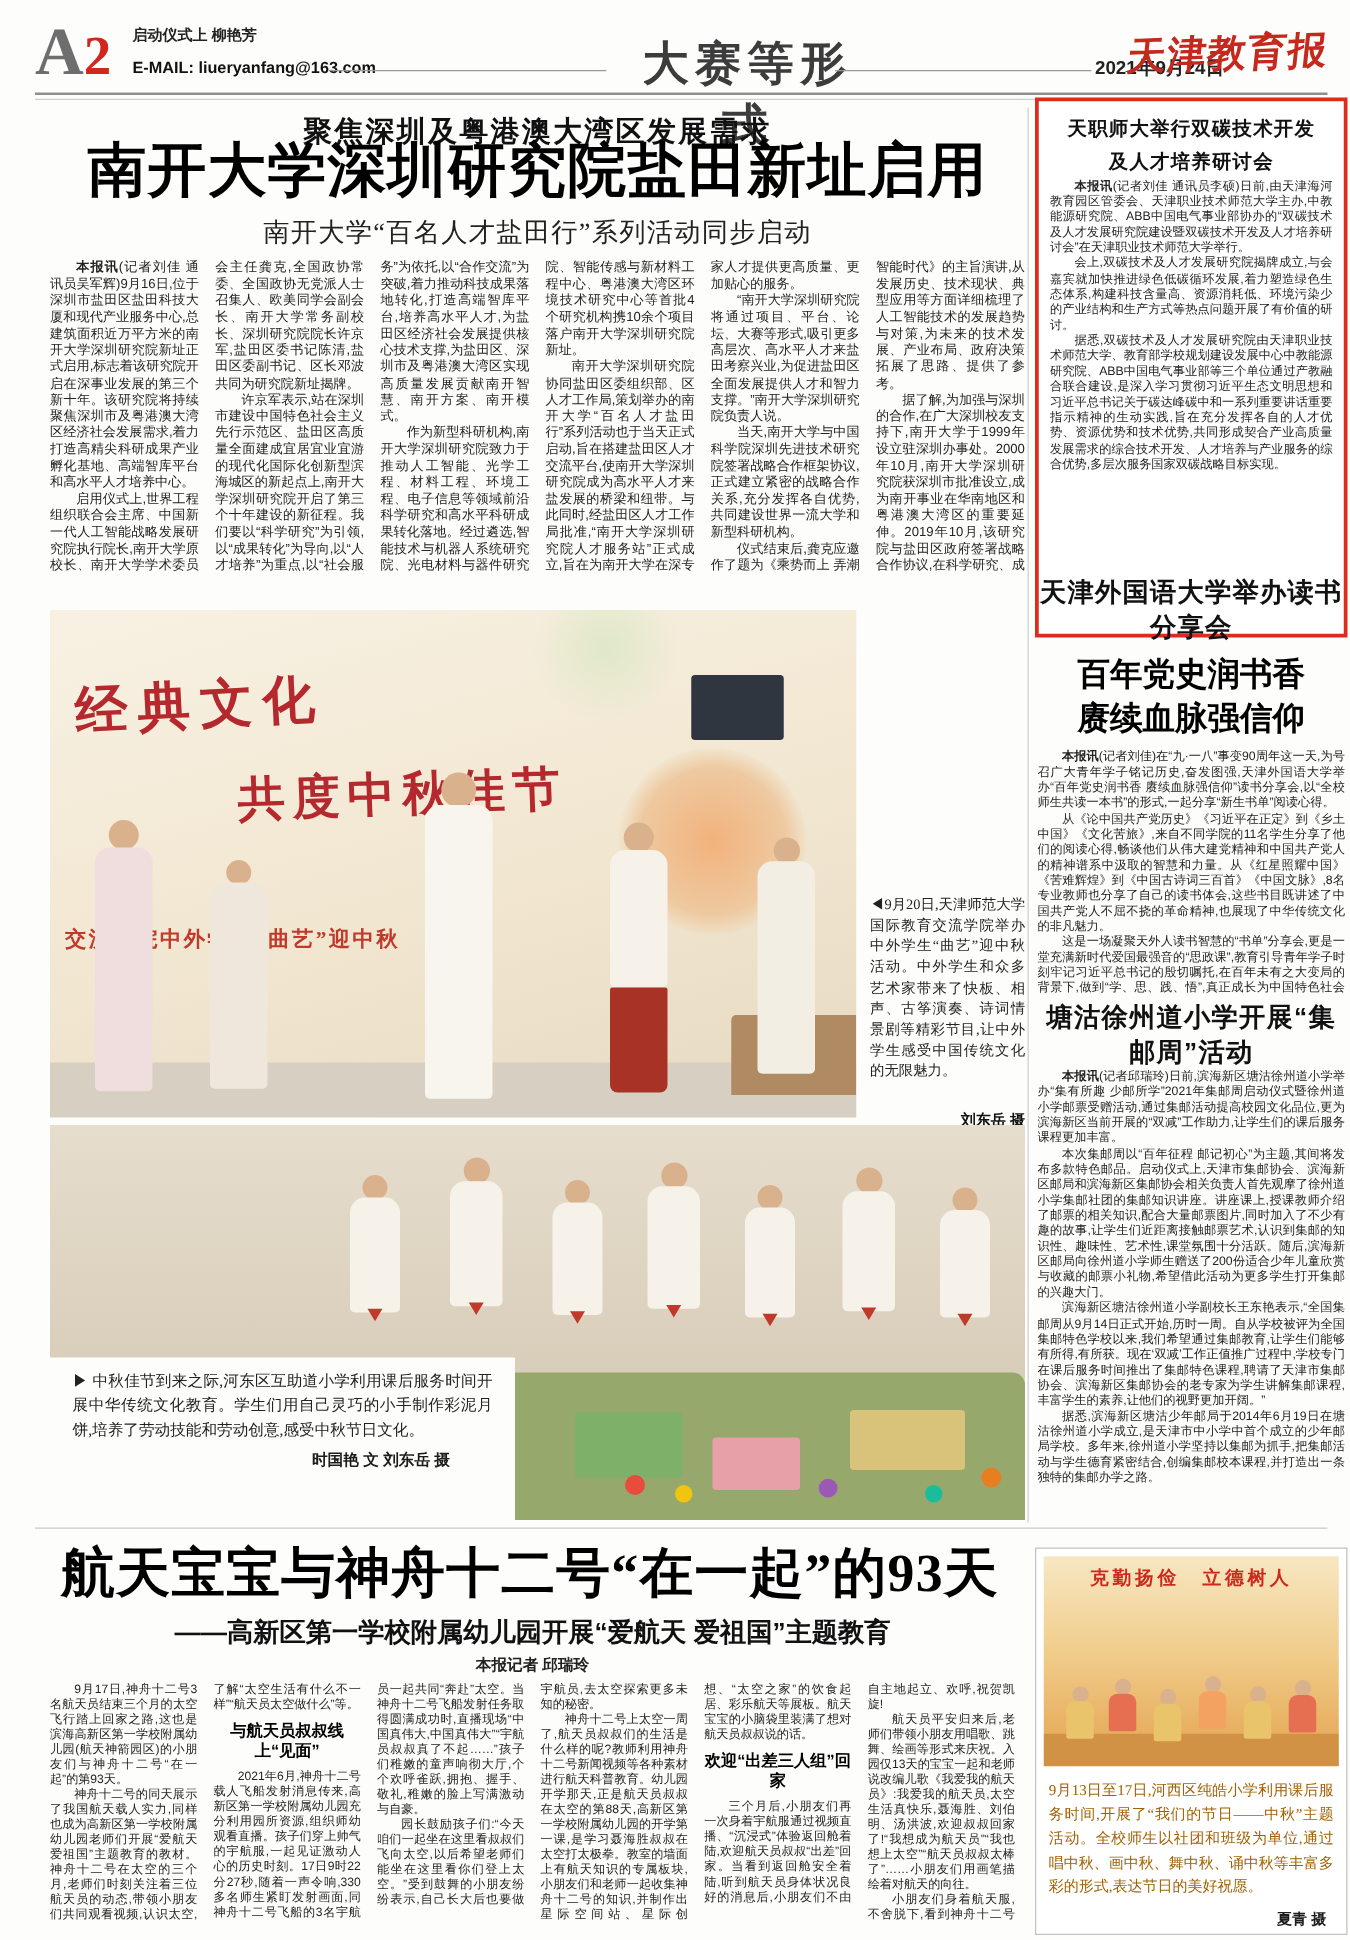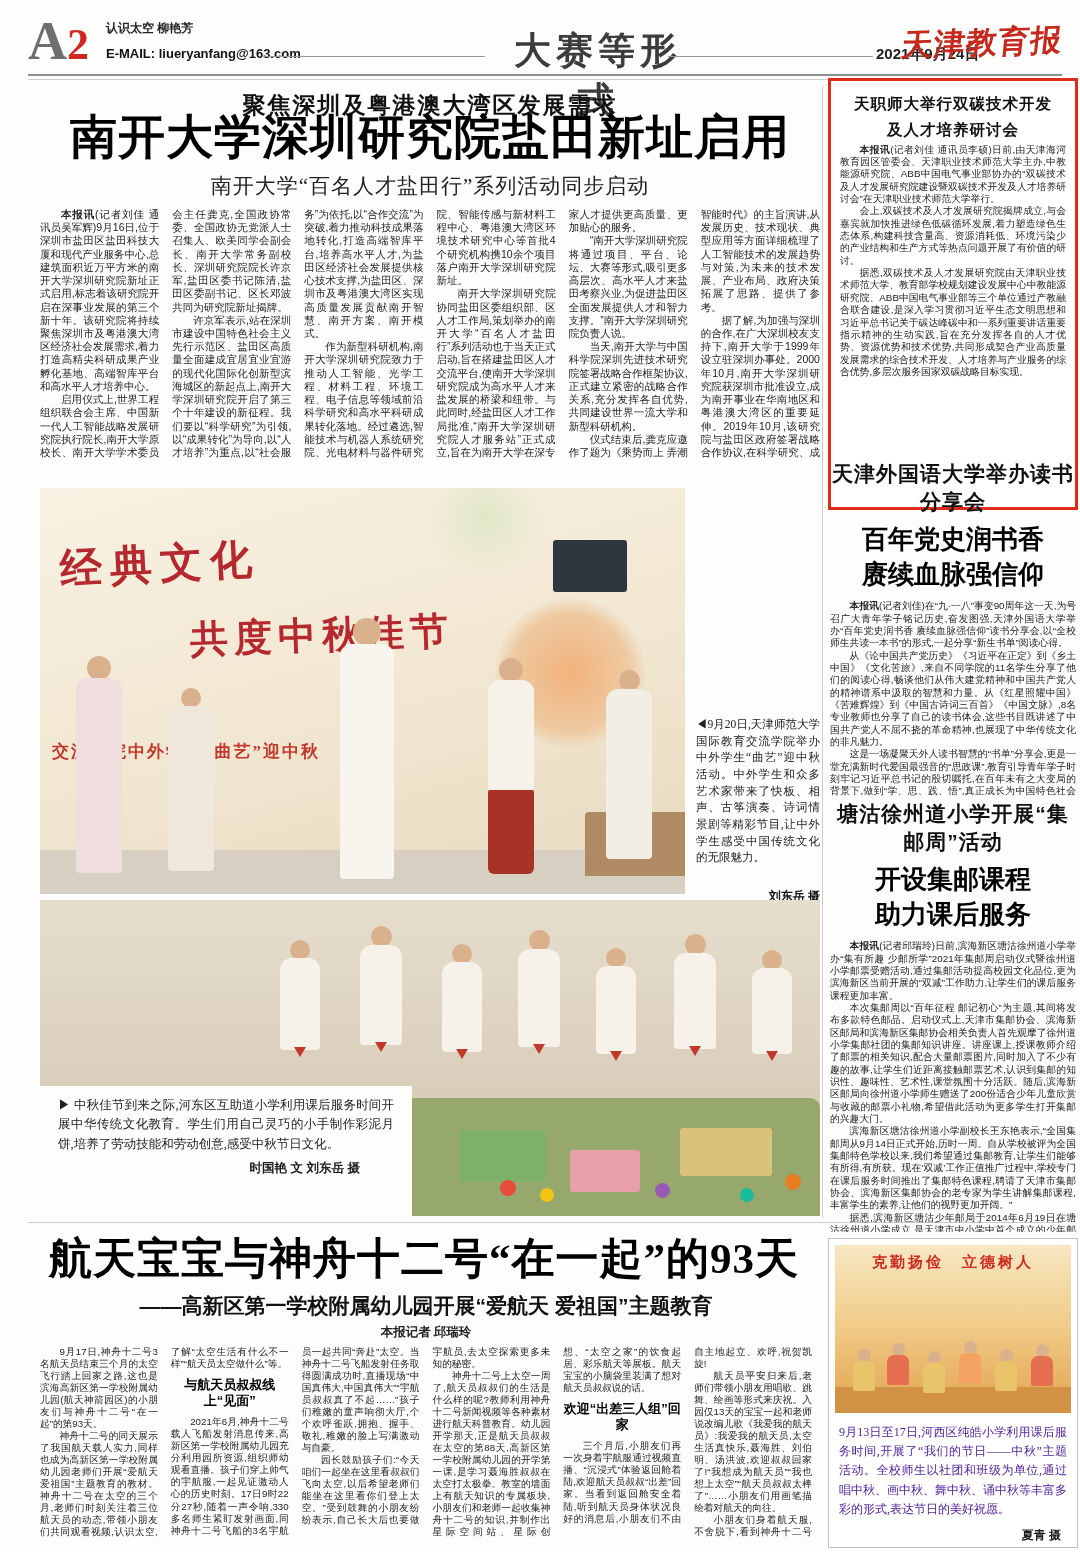--- a/index.html
+++ b/index.html
@@ -70,32 +70,32 @@
   .redbox .rc-kick{font-size:15.5px;line-height:1.7;}
   .sec-read{position:absolute;left:830px;top:460px;width:246px;height:336px;overflow:hidden;}
   .sec-stamp{position:absolute;left:830px;top:800px;width:246px;height:432px;overflow:hidden;}
   .photobox{position:absolute;left:828px;top:1238px;width:250px;height:310px;background:#fff;border:1px solid #c2c2c2;box-sizing:border-box;padding:6px;}
   .ph3{position:relative;width:100%;height:168px;overflow:hidden;background:linear-gradient(180deg,#f7e7c2 0%,#f1cd8c 45%,#e3a24e 100%);}
   .ph3 .ban{position:absolute;left:0;right:0;top:8px;text-align:center;font-family:"Liberation Serif",serif;font-size:15px;font-weight:800;color:#cc2a1e;letter-spacing:3px;}
   .ph3 .stage{position:absolute;left:0;right:0;bottom:0;height:26px;background:#d29246;}
   .kid{position:absolute;}
   .kid .h{width:13px;height:13px;border-radius:50%;background:#d9b18c;margin:0 auto;}
   .kid .b{width:22px;height:30px;border-radius:7px 7px 2px 2px;background:#e9c46a;margin:-1px auto 0;}
-  .ph3cap{font-family:"Liberation Serif",serif;font-size:12px;line-height:1.6;text-align:justify;color:#4c1d95;margin-top:10px;padding:0 4px;}
+  .ph3cap{font-family:"Liberation Serif",serif;font-size:12px;line-height:1.6;text-align:justify;color:#a16207;margin-top:10px;padding:0 4px;}
   .ph3credit{margin-top:8px;text-align:right;padding-right:10px;font-size:12px;font-weight:700;}
   b{font-weight:700;}
 </style>
 </head>
 <body>
 
 <div class="page">
 
   <div class="hdr">
     <div class="pagecode"><span>A</span><span class="n2">2</span></div>
-    <div class="ed">认识太空  柳艳芳</div>
+    <div class="ed">启动仪式上  柳艳芳</div>
     <div class="em">E-MAIL: liueryanfang@163.com</div>
     <div class="hl l"></div>
     <div class="secttl">大赛等形式</div>
     <div class="hl r"></div>
     <div class="dt">2021年9月24日</div>
     <div class="masthead">天津教育报</div>
   </div>
   <div class="hdr-rule"></div>
   <div class="vsep"></div>
   <div class="rule2"></div>
@@ -241,21 +241,20 @@
     <div class="rc-head"><span>百年党史润书香</span><br><span>赓续血脉强信仰</span></div>
     <div class="rc-body">
         <p class="para"><b>本报讯</b>(记者刘佳)在“九·一八”事变90周年这一天,为号召广大青年学子铭记历史,奋发图强,天津外国语大学举办“百年党史润书香 赓续血脉强信仰”读书分享会,以“全校师生共读一本书”的形式,一起分享“新生书单”阅读心得。</p>
         <p class="para">从《论中国共产党历史》《习近平在正定》到《乡土中国》《文化苦旅》,来自不同学院的11名学生分享了他们的阅读心得,畅谈他们从伟大建党精神和中国共产党人的精神谱系中汲取的智慧和力量。从《红星照耀中国》《苦难辉煌》到《中国古诗词三百首》《中国文脉》,8名专业教师也分享了自己的读书体会,这些书目既讲述了中国共产党人不屈不挠的革命精神,也展现了中华传统文化的非凡魅力。</p>
         <p class="para">这是一场凝聚天外人读书智慧的“书单”分享会,更是一堂充满新时代爱国最强音的“思政课”,教育引导青年学子时刻牢记习近平总书记的殷切嘱托,在百年未有之大变局的背景下,做到“学、思、践、悟”,真正成长为中国特色社会主义事业的合格建设者和可靠接班人。</p>
       </div>
   </div>
 
   <div class="sec-stamp">
     <div class="rc-kick">塘沽徐州道小学开展“集邮周”活动</div>
-    <div class="rc-head"><span>开设集邮课程</span><br><span>助力课后服务</span></div>
     <div class="rc-body">
         <p class="para"><b>本报讯</b>(记者邱瑞玲)日前,滨海新区塘沽徐州道小学举办“集有所趣 少邮所学”2021年集邮周启动仪式暨徐州道小学邮票受赠活动,通过集邮活动提高校园文化品位,更为滨海新区当前开展的“双减”工作助力,让学生们的课后服务课程更加丰富。</p>
         <p class="para">本次集邮周以“百年征程 邮记初心”为主题,其间将发布多款特色邮品。启动仪式上,天津市集邮协会、滨海新区邮局和滨海新区集邮协会相关负责人首先观摩了徐州道小学集邮社团的集邮知识讲座。讲座课上,授课教师介绍了邮票的相关知识,配合大量邮票图片,同时加入了不少有趣的故事,让学生们近距离接触邮票艺术,认识到集邮的知识性、趣味性、艺术性,课堂氛围十分活跃。随后,滨海新区邮局向徐州道小学师生赠送了200份适合少年儿童欣赏与收藏的邮票小礼物,希望借此活动为更多学生打开集邮的兴趣大门。</p>
         <p class="para">滨海新区塘沽徐州道小学副校长王东艳表示,“全国集邮周从9月14日正式开始,历时一周。自从学校被评为全国集邮特色学校以来,我们希望通过集邮教育,让学生们能够有所得,有所获。现在‘双减’工作正值推广过程中,学校专门在课后服务时间推出了集邮特色课程,聘请了天津市集邮协会、滨海新区集邮协会的老专家为学生讲解集邮课程,丰富学生的素养,让他们的视野更加开阔。”</p>
         <p class="para">据悉,滨海新区塘沽少年邮局于2014年6月19日在塘沽徐州道小学成立,是天津市中小学中首个成立的少年邮局学校。多年来,徐州道小学坚持以集邮为抓手,把集邮活动与学生德育紧密结合,创编集邮校本课程,并打造出一条独特的集邮办学之路。</p>
       </div>
   </div>
 
   <div class="photobox">
     <div class="ph3" aria-hidden="true">

